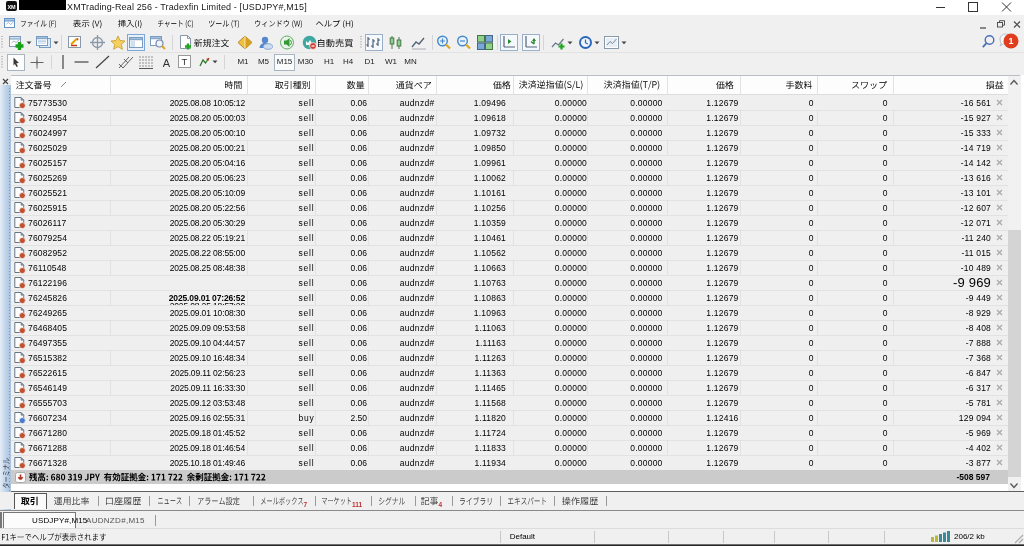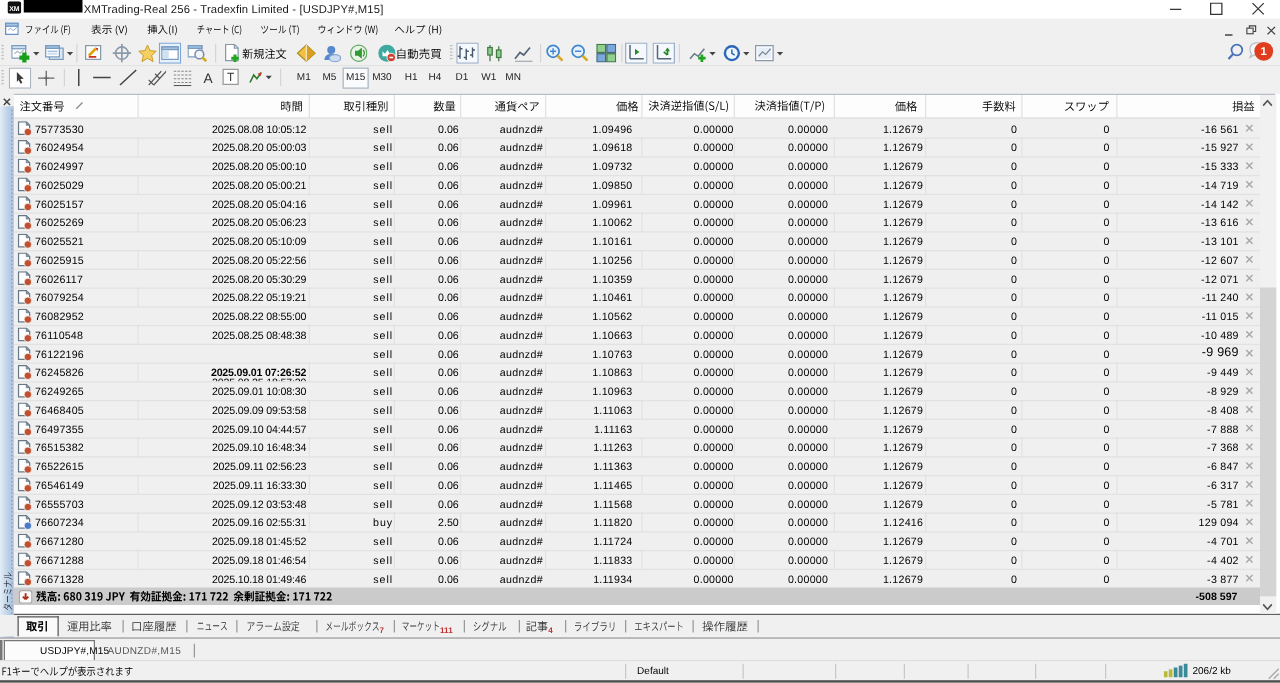--- a/index.html
+++ b/index.html
@@ -861,21 +861,21 @@
 <div style="position:absolute;right:779px;top:276.5px;height:12px;line-height:12px;font-size:8.5px;color:#000;font-weight:400;white-space:nowrap;letter-spacing:-0.14px;margin-top:23px;">2025.08.25 18:57:29</div>
 <div style="position:absolute;right:709.5px;top:276.5px;height:12px;line-height:12px;font-size:8.5px;color:#000;font-weight:400;white-space:nowrap;letter-spacing:0.8px;">sell</div>
 <div style="position:absolute;right:657px;top:276.5px;height:12px;line-height:12px;font-size:8.5px;color:#000;font-weight:400;white-space:nowrap;">0.06</div>
 <div style="position:absolute;right:589.5px;top:276.5px;height:12px;line-height:12px;font-size:8.5px;color:#000;font-weight:400;white-space:nowrap;letter-spacing:0.3px;">audnzd#</div>
 <div style="position:absolute;right:518px;top:276.5px;height:12px;line-height:12px;font-size:8.5px;color:#000;font-weight:400;white-space:nowrap;letter-spacing:0.2px;">1.10763</div>
 <div style="position:absolute;right:437px;top:276.5px;height:12px;line-height:12px;font-size:8.5px;color:#000;font-weight:400;white-space:nowrap;letter-spacing:0.2px;">0.00000</div>
 <div style="position:absolute;right:361.5px;top:276.5px;height:12px;line-height:12px;font-size:8.5px;color:#000;font-weight:400;white-space:nowrap;letter-spacing:0.2px;">0.00000</div>
 <div style="position:absolute;right:285.5px;top:276.5px;height:12px;line-height:12px;font-size:8.5px;color:#000;font-weight:400;white-space:nowrap;letter-spacing:0.2px;">1.12679</div>
 <div style="position:absolute;right:210.5px;top:276.5px;height:12px;line-height:12px;font-size:8.5px;color:#000;font-weight:400;white-space:nowrap;">0</div>
 <div style="position:absolute;right:136.5px;top:276.5px;height:12px;line-height:12px;font-size:8.5px;color:#000;font-weight:400;white-space:nowrap;">0</div>
-<div style="position:absolute;right:33px;top:276.5px;height:12px;line-height:12px;font-size:10px;color:#000;font-weight:400;white-space:nowrap;letter-spacing:0.2px;text-align:right;">-9 969</div>
+<div style="position:absolute;right:33px;top:276.5px;height:12px;line-height:12px;font-size:13px;color:#000;font-weight:400;white-space:nowrap;letter-spacing:0.2px;text-align:right;">-9 969</div>
 <svg style="position:absolute;left:996px;top:279px" width="7" height="7" viewBox="0 0 7 7">
     <path d="M1 1l5 5M6 1l-5 5" stroke="#a9a9a9" stroke-width="1.2"></path>
   </svg>
 <div style="position:absolute;left:11px;top:290px;width:997px;height:1px;background:rgba(215,215,215,0.55);"></div>
 <svg style="position:absolute;left:13.5px;top:291.5px" width="12" height="12" viewBox="0 0 12 12">
     <path d="M0.8 0.5h6.2l2.7 2.7v7.3H0.8z" fill="#fdfdfd" stroke="#667788" stroke-width="1"></path>
     <path d="M7 0.5v2.7h2.7z" fill="#8a9ba8" stroke="#667788" stroke-width="0.6"></path>
     <circle cx="8.3" cy="8.6" r="3" fill="#bf5030" stroke="#fff" stroke-width="0.6"></circle>
   </svg>
 <div style="position:absolute;left:28px;top:291.5px;height:12px;line-height:12px;font-size:8.5px;color:#000;font-weight:400;white-space:nowrap;letter-spacing:0.16px;">76245826</div>
@@ -1076,21 +1076,21 @@
 <div style="position:absolute;right:779px;top:426.5px;height:12px;line-height:12px;font-size:8.5px;color:#000;font-weight:400;white-space:nowrap;letter-spacing:-0.14px;">2025.09.18 01:45:52</div>
 <div style="position:absolute;right:709.5px;top:426.5px;height:12px;line-height:12px;font-size:8.5px;color:#000;font-weight:400;white-space:nowrap;letter-spacing:0.8px;">sell</div>
 <div style="position:absolute;right:657px;top:426.5px;height:12px;line-height:12px;font-size:8.5px;color:#000;font-weight:400;white-space:nowrap;">0.06</div>
 <div style="position:absolute;right:589.5px;top:426.5px;height:12px;line-height:12px;font-size:8.5px;color:#000;font-weight:400;white-space:nowrap;letter-spacing:0.3px;">audnzd#</div>
 <div style="position:absolute;right:518px;top:426.5px;height:12px;line-height:12px;font-size:8.5px;color:#000;font-weight:400;white-space:nowrap;letter-spacing:0.2px;">1.11724</div>
 <div style="position:absolute;right:437px;top:426.5px;height:12px;line-height:12px;font-size:8.5px;color:#000;font-weight:400;white-space:nowrap;letter-spacing:0.2px;">0.00000</div>
 <div style="position:absolute;right:361.5px;top:426.5px;height:12px;line-height:12px;font-size:8.5px;color:#000;font-weight:400;white-space:nowrap;letter-spacing:0.2px;">0.00000</div>
 <div style="position:absolute;right:285.5px;top:426.5px;height:12px;line-height:12px;font-size:8.5px;color:#000;font-weight:400;white-space:nowrap;letter-spacing:0.2px;">1.12679</div>
 <div style="position:absolute;right:210.5px;top:426.5px;height:12px;line-height:12px;font-size:8.5px;color:#000;font-weight:400;white-space:nowrap;">0</div>
 <div style="position:absolute;right:136.5px;top:426.5px;height:12px;line-height:12px;font-size:8.5px;color:#000;font-weight:400;white-space:nowrap;">0</div>
-<div style="position:absolute;right:33px;top:426.5px;height:12px;line-height:12px;font-size:8.5px;color:#000;font-weight:400;white-space:nowrap;letter-spacing:0.2px;">-4 701</div>
+<div style="position:absolute;right:33px;top:426.5px;height:12px;line-height:12px;font-size:8.5px;color:#000;font-weight:400;white-space:nowrap;letter-spacing:0.2px;">-5 969</div>
 <svg style="position:absolute;left:996px;top:429px" width="7" height="7" viewBox="0 0 7 7">
     <path d="M1 1l5 5M6 1l-5 5" stroke="#a9a9a9" stroke-width="1.2"></path>
   </svg>
 <div style="position:absolute;left:11px;top:440px;width:997px;height:1px;background:rgba(215,215,215,0.55);"></div>
 <svg style="position:absolute;left:13.5px;top:441.5px" width="12" height="12" viewBox="0 0 12 12">
     <path d="M0.8 0.5h6.2l2.7 2.7v7.3H0.8z" fill="#fdfdfd" stroke="#667788" stroke-width="1"></path>
     <path d="M7 0.5v2.7h2.7z" fill="#8a9ba8" stroke="#667788" stroke-width="0.6"></path>
     <circle cx="8.3" cy="8.6" r="3" fill="#bf5030" stroke="#fff" stroke-width="0.6"></circle>
   </svg>
 <div style="position:absolute;left:28px;top:441.5px;height:12px;line-height:12px;font-size:8.5px;color:#000;font-weight:400;white-space:nowrap;letter-spacing:0.16px;">76671288</div>

